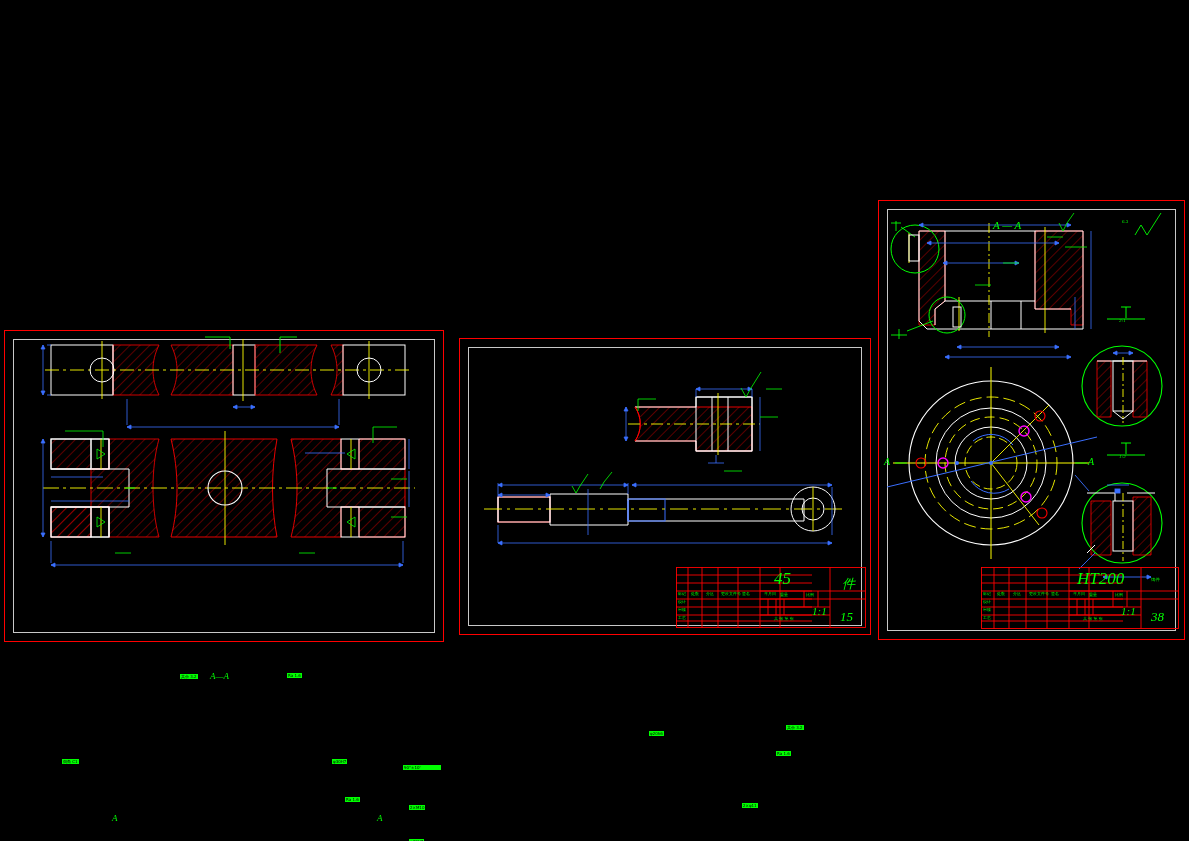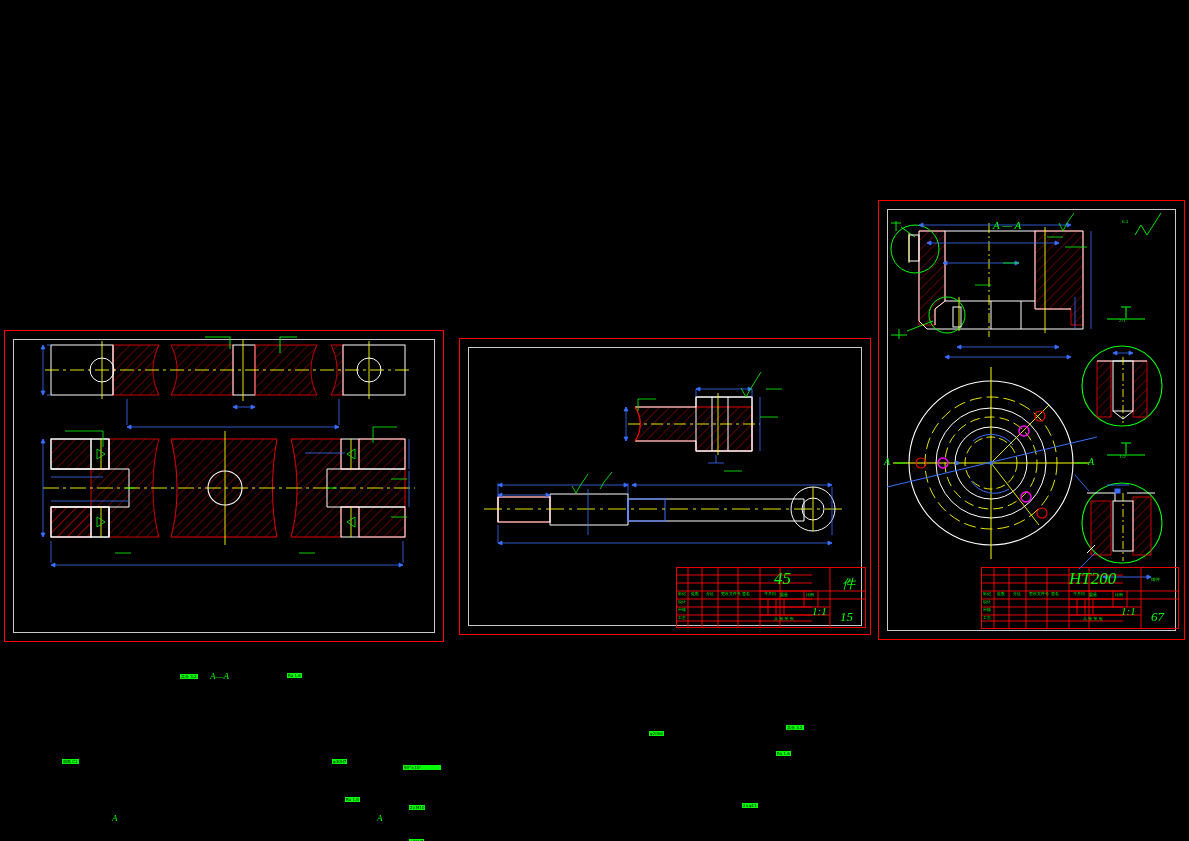--- a/index.html
+++ b/index.html
@@ -534,23 +534,23 @@
           <line x1="88" y1="40" x2="160" y2="40"></line>
           <line x1="88" y1="48" x2="160" y2="48"></line>
           <line x1="96" y1="32" x2="96" y2="48"></line>
           <line x1="104" y1="32" x2="104" y2="48"></line>
           <line x1="112" y1="32" x2="112" y2="48"></line>
           <line x1="132" y1="24" x2="132" y2="40"></line>
           <line x1="146" y1="24" x2="146" y2="40"></line>
           <line x1="160" y1="0" x2="160" y2="62"></line>
         </g>
       </svg>
-      <div class="tb-text tb-mat" style="left:88px;top:2px;">HT200</div>
+      <div class="tb-text tb-mat" style="left:96px;top:2px;">HT200</div>
       <div class="tb-text tb-scale" style="left:140px;top:38px;">1:1</div>
-      <div class="tb-text tb-num" style="left:170px;top:42px;">67</div>
+      <div class="tb-text tb-num" style="left:170px;top:42px;">38</div>
       <div class="tb-text tb-mini2" style="left:170px;top:10px;">铸件</div>
       <div class="tb-text tb-mini" style="left:2px;top:25px;">标记</div>
       <div class="tb-text tb-mini" style="left:16px;top:25px;">处数</div>
       <div class="tb-text tb-mini" style="left:32px;top:25px;">分区</div>
       <div class="tb-text tb-mini" style="left:48px;top:25px;">更改文件号</div>
       <div class="tb-text tb-mini" style="left:70px;top:25px;">签名</div>
       <div class="tb-text tb-mini" style="left:92px;top:25px;">年月日</div>
       <div class="tb-text tb-mini" style="left:2px;top:33px;">设计</div>
       <div class="tb-text tb-mini" style="left:2px;top:41px;">审核</div>
       <div class="tb-text tb-mini" style="left:2px;top:49px;">工艺</div>

